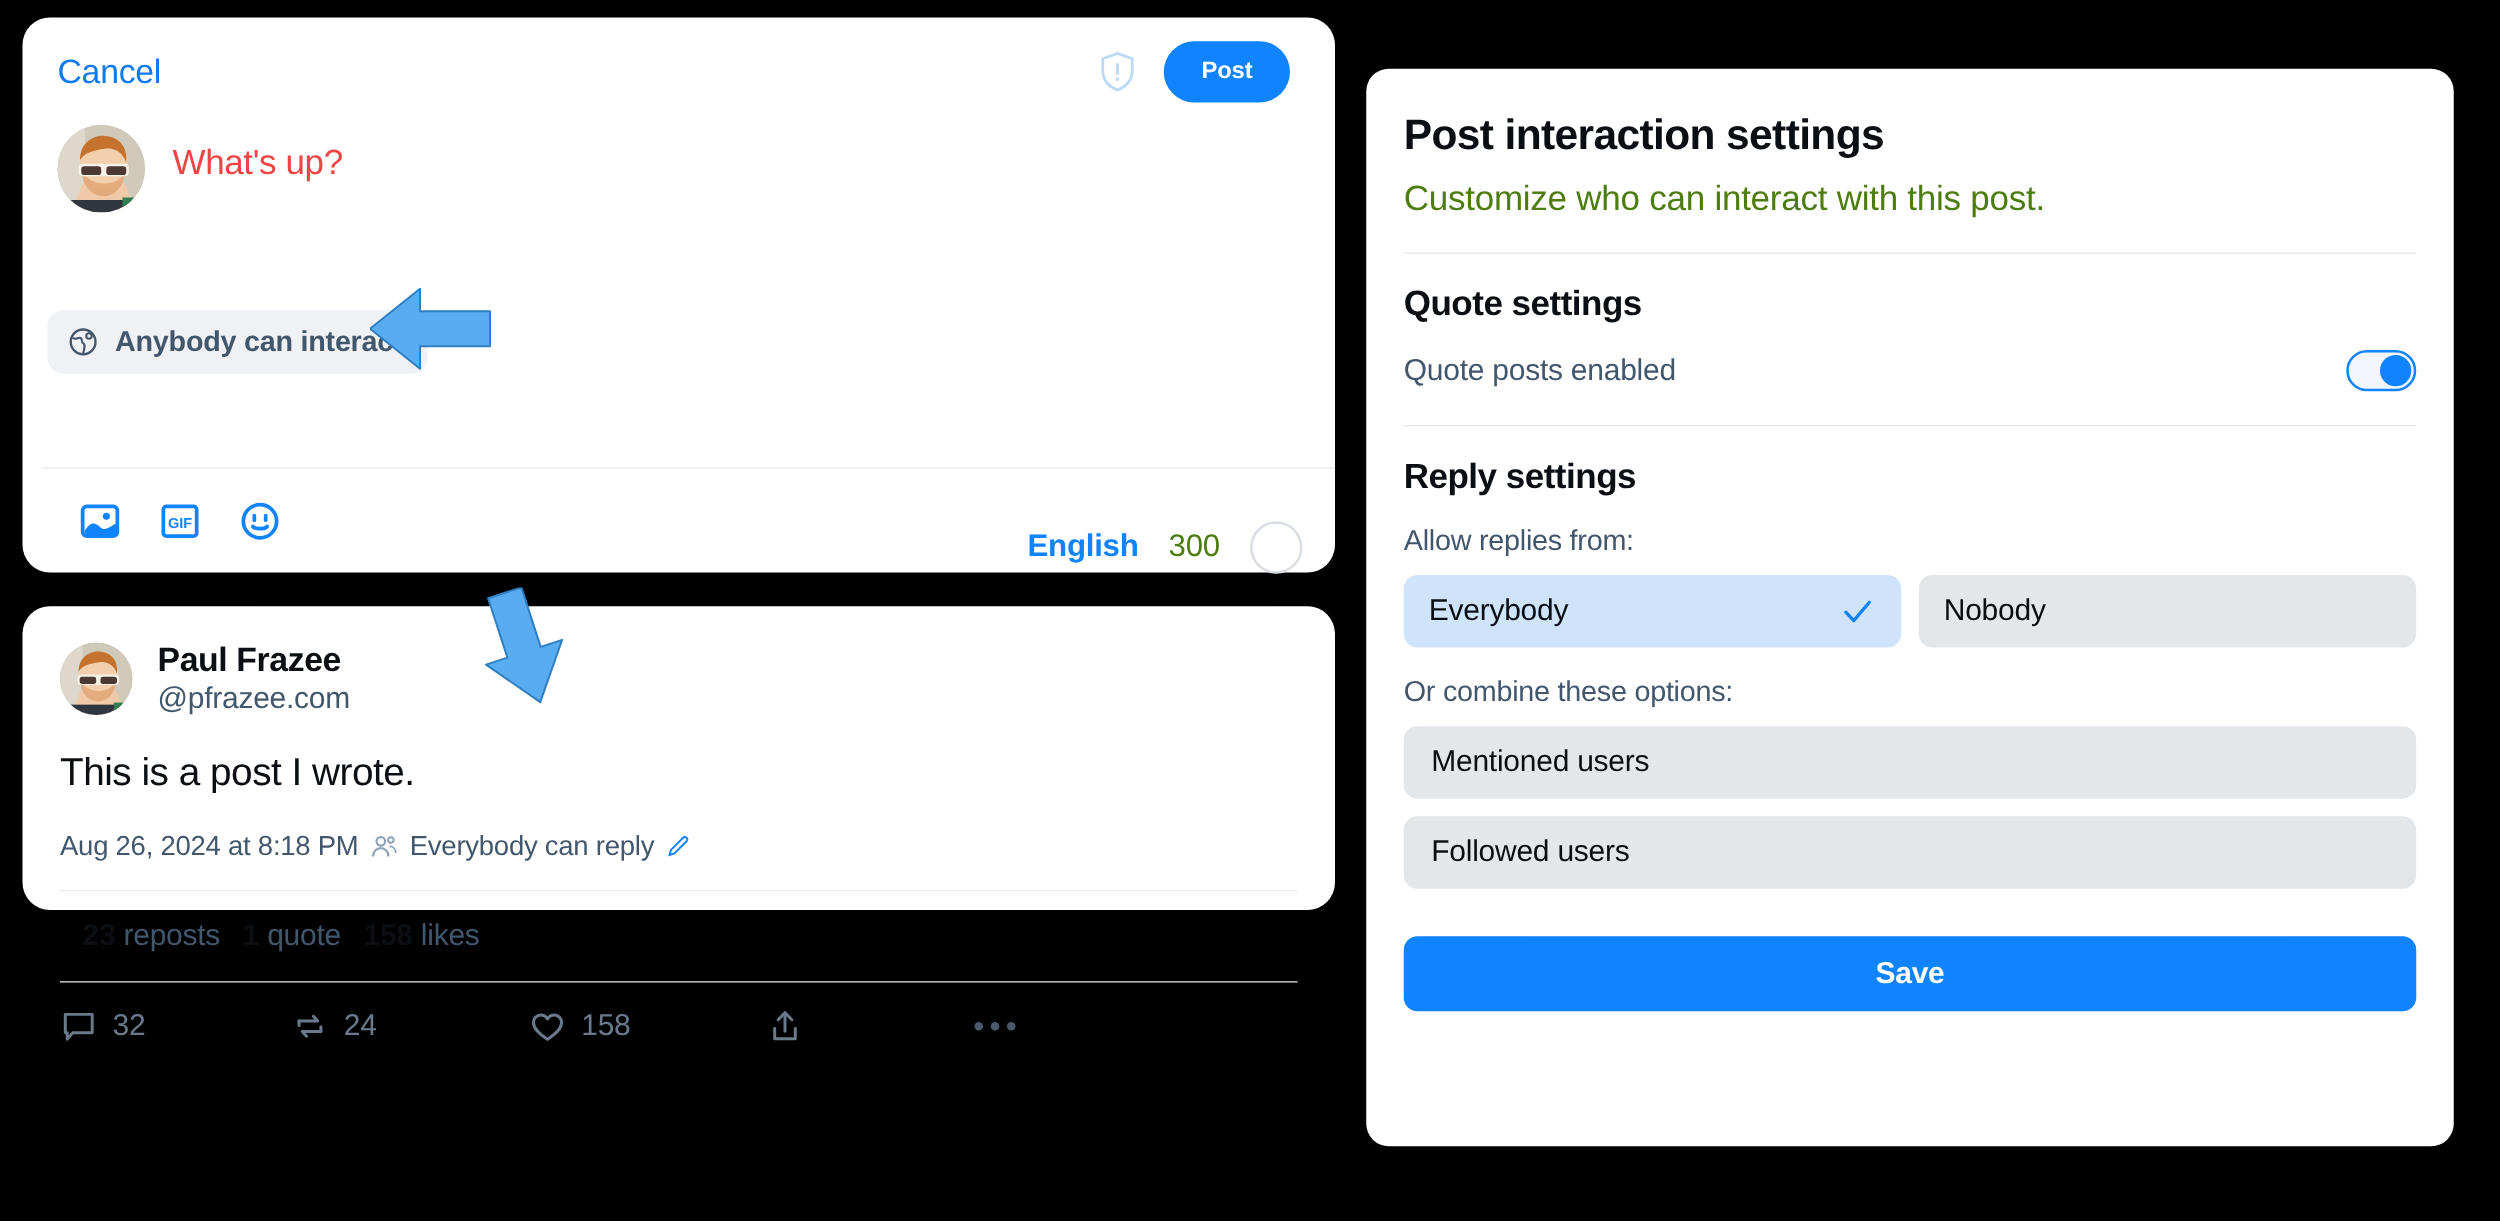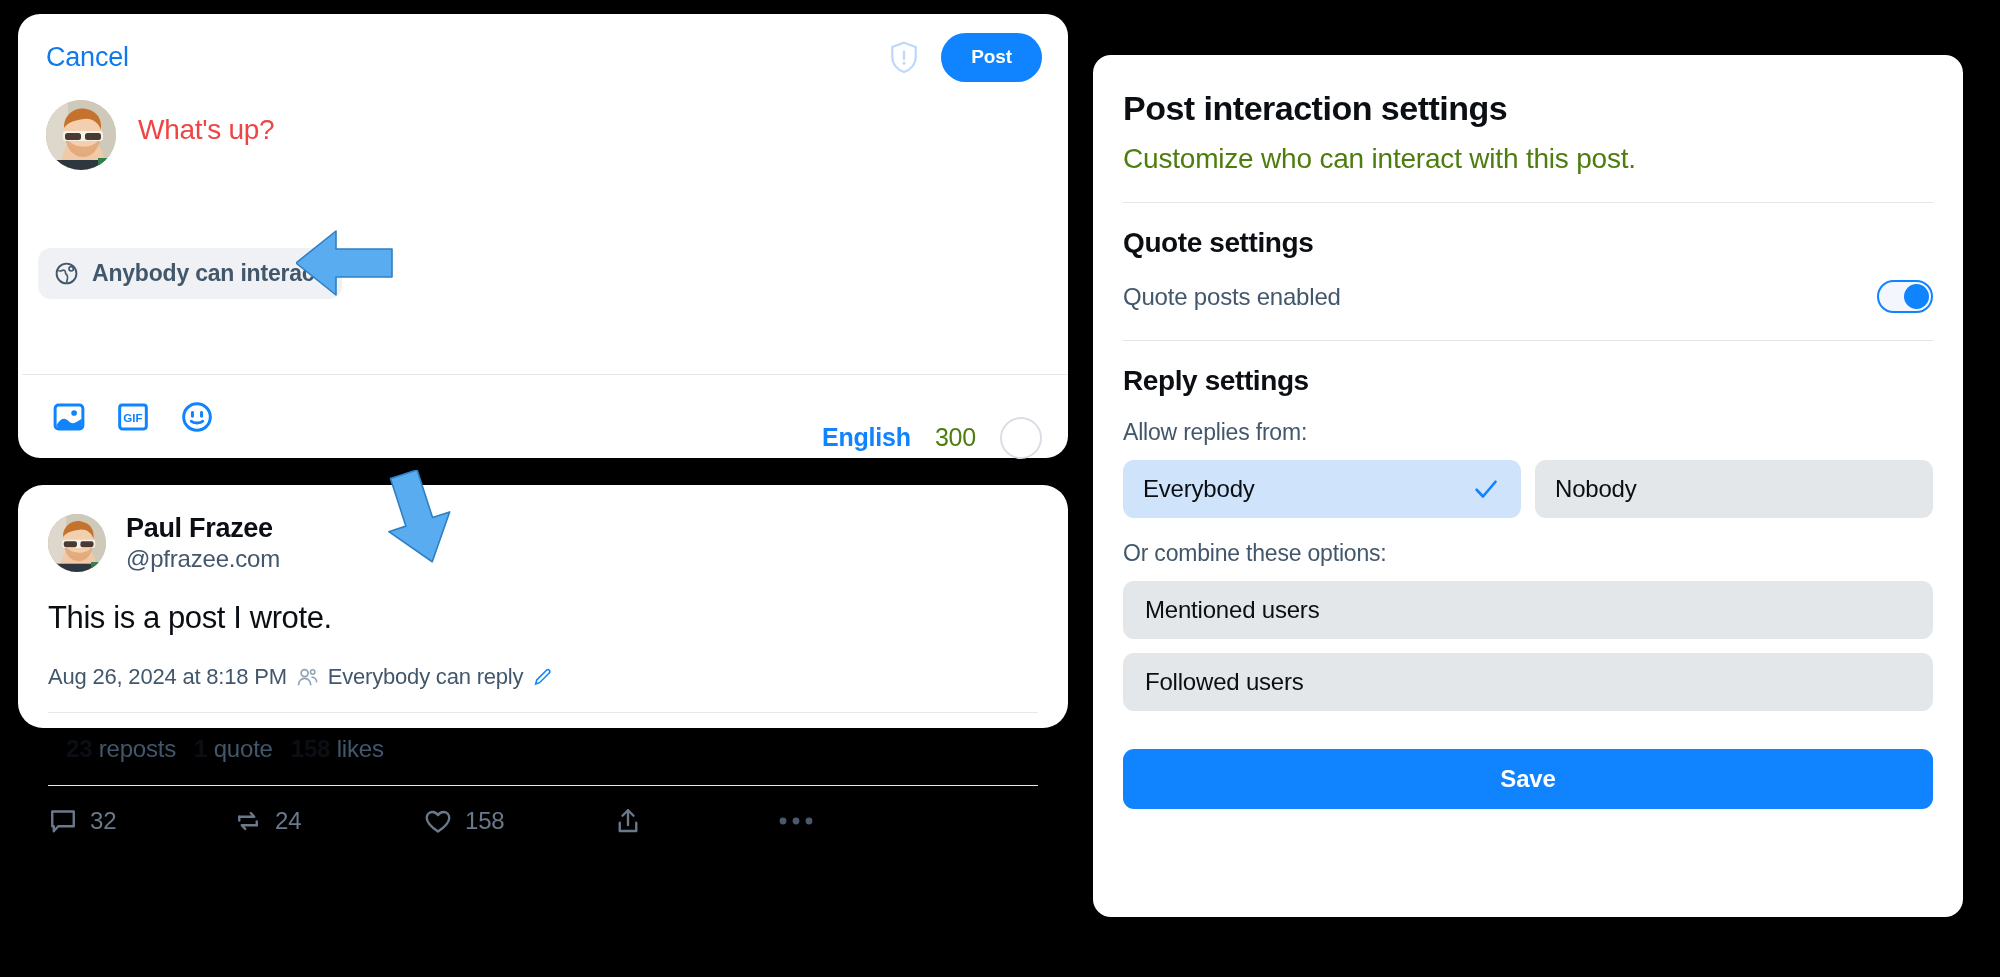--- a/index.html
+++ b/index.html
@@ -18,21 +18,21 @@
     border-radius: 22px;
   }
 
   
   #composer-card { left: 18px; top: 14px; width: 1050px; height: 444px; }
 
   .composer-header {
     position: relative;
     height: 86px;
     display: flex; 
-    padding: 0 26px 0 28px;
+    padding: 0 36px 0 28px;
   }
   .cancel-btn {
     color: #0f7aeb;
     font-size: 27px;
     font-weight: 400;
     letter-spacing: -0.2px;
     cursor: pointer;
     background: none; border: none;
     font-family: inherit;
   }
@@ -77,42 +77,42 @@
     cursor: pointer;
   }
   .interact-pill .label {
     font-size: 23px; font-weight: 700; color: #42576c;
     letter-spacing: -0.2px;
   }
   .globe-icon { width: 25px; height: 25px; display:block; }
 
   .composer-footer {
     position: absolute;
-    left: 4px; right: 0; bottom: 0;
+    left: 15px; right: 0; bottom: 0;
     height: 84px;
     border-top: 1px solid #e6e9ec;
     display: flex; align-items: center;
     padding: 0 26px 0 30px;
   }
   .footer-icons { display: flex; align-items: center; gap: 30px; }
   .ficon { width: 34px; height: 34px; cursor: pointer; display:block; }
   .footer-right { margin-left: auto; display: flex; align-items: center; gap: 24px; margin-top: 42px; }
   .lang-btn {
     color: #1083fe; font-size: 25px; font-weight: 700;
     background: none; border: none; cursor: pointer; font-family: inherit;
     letter-spacing: -0.2px;
   }
   .char-count { font-size: 25px; color: #4d7c0f; letter-spacing: -0.2px; }
   .char-ring {
     width: 42px; height: 42px; border-radius: 50%;
     border: 2px solid #d9dee4;
   }
 
   
-  #post-card { left: 18px; top: 485px; width: 1050px; height: 243px; border-radius: 25px; }
+  #post-card { left: 18px; top: 485px; width: 1050px; height: 243px; }
 
   .post-inner { padding: 28px 30px 0 30px; }
   .post-author-row { display: flex; align-items: center; gap: 20px; }
   .post-avatar { width: 58px; height: 58px; border-radius: 50%; overflow:hidden; flex:0 0 58px; background:#c9c3b4; }
   .post-avatar svg { display:block; width:100%; height:100%; }
   .author-names { display: flex; flex-direction: column; gap: 1px; }
   .display-name { font-size: 27px; font-weight: 700; color: #0b0f14; letter-spacing: -0.3px; }
   .handle { font-size: 24px; color: #42576c; letter-spacing: -0.2px; }
 
   .post-text {

